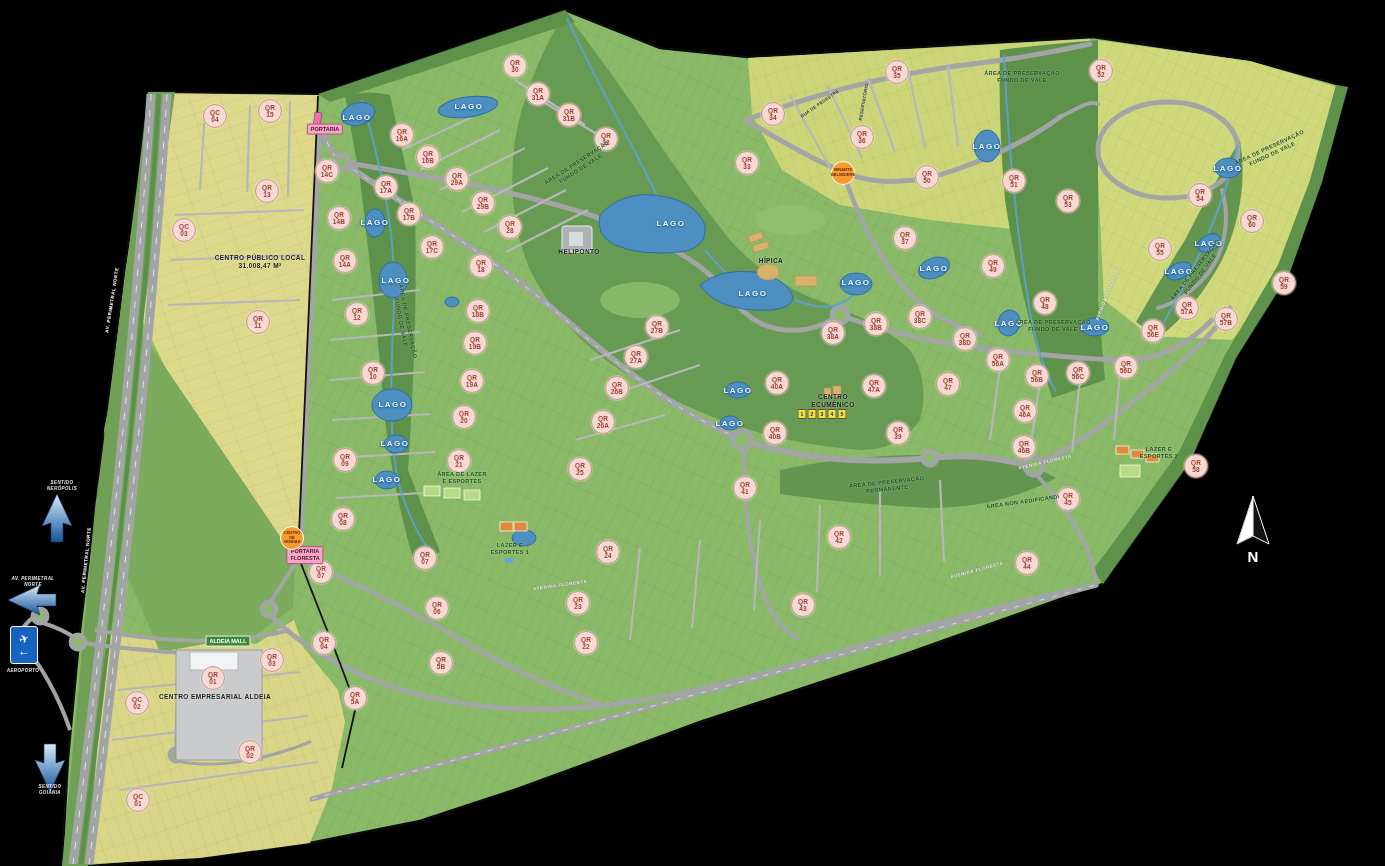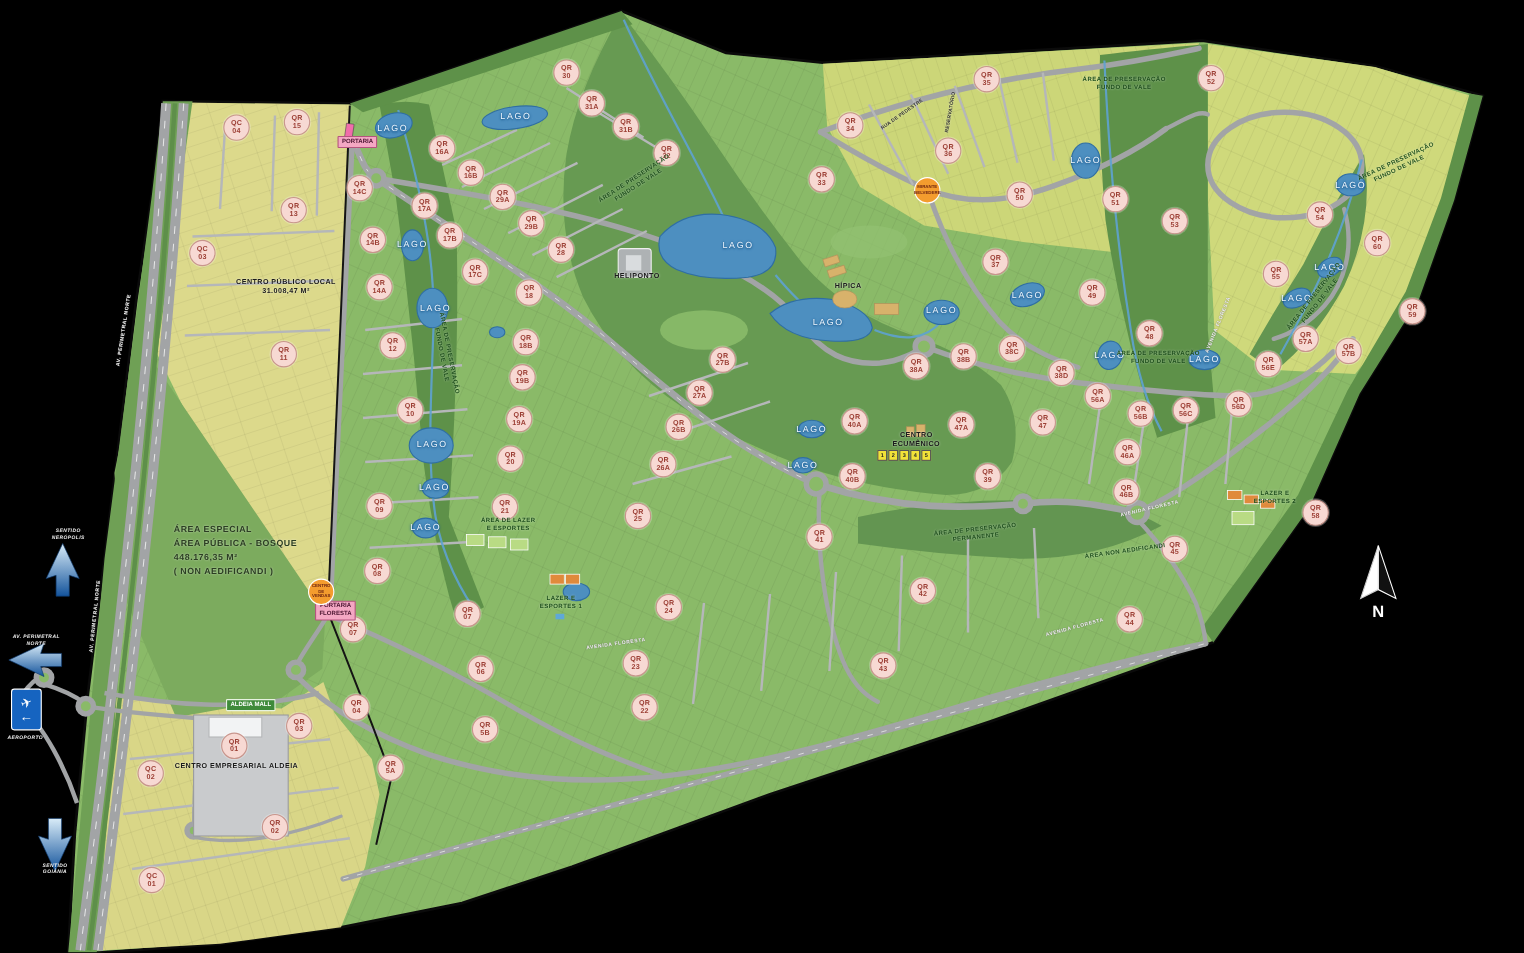--- a/index.html
+++ b/index.html
@@ -6,21 +6,21 @@
   #stage{position:relative;width:1385px;height:866px;background:#000;overflow:hidden;
          font-family:"Liberation Sans",sans-serif;}
   #basemap{position:absolute;left:0;top:0;z-index:0;}
   #labels{position:absolute;left:0;top:0;width:100%;height:100%;z-index:2;}
   .qr{position:absolute;width:22px;height:22px;border-radius:50%;
       background:var(--marker-bg,#f7d9d3);border:1px solid var(--marker-border,#c8958c);
       color:var(--marker-text,#9c3f35);font-weight:700;font-size:6.5px;line-height:1.08;
       display:flex;flex-direction:column;align-items:center;justify-content:center;
       transform:translate(-50%,-50%);text-align:center;letter-spacing:.2px;
       box-shadow:0 0 0 1px rgba(255,255,255,.25);}
-  .lago{position:absolute;transform:translate(-50%,-50%);color:#eef6ff;font-weight:400;
+  .lago{position:absolute;transform:translate(-50%,-50%);color:#eef6ff;font-weight:700;
       font-size:8px;letter-spacing:1.5px;text-shadow:0 0 2px #1c5a8c,0 1px 2px #1c5a8c;}
   .area{position:absolute;transform:translate(-50%,-50%);color:var(--preserve-text,#1e4f1c);
       font-weight:700;font-size:5.5px;line-height:1.3;text-align:center;white-space:pre;
       letter-spacing:.4px;text-shadow:0 0 2px rgba(255,255,255,.55);}
   .area.dark{color:#1b1b1b;font-size:6.5px;text-shadow:0 0 2px rgba(255,255,255,.7);}
   .area.special{color:#2b3d22;font-size:8px;text-align:left;transform:translate(0,-50%);
       letter-spacing:.5px;line-height:1.6;}
   .area.tiny{font-size:4.5px;color:#333;letter-spacing:.2px;}
   .street{position:absolute;transform:translate(-50%,-50%);color:#f5f5f5;font-weight:700;
       font-size:4.5px;letter-spacing:.6px;white-space:nowrap;text-shadow:0 0 1px #555;}
@@ -626,24 +626,20 @@
 ESPORTES 1</div>
       <div class="area preserve" style="left: 1159px; top: 453px;">LAZER E
 ESPORTES 2</div>
       <div class="area dark" style="left: 579px; top: 252px;">HELIPONTO</div>
       <div class="area dark" style="left: 771px; top: 261px;">HÍPICA</div>
       <div class="area dark" style="left: 833px; top: 401px;">CENTRO
 ECUMÊNICO</div>
       <div class="area dark" style="left: 260px; top: 262px;">CENTRO PÚBLICO LOCAL
 31.008,47 M²</div>
       <div class="area dark" style="left: 215px; top: 697px;">CENTRO EMPRESARIAL ALDEIA</div>
-      <div class="area special" style="left: 158px; top: 501px;">ÁREA ESPECIAL
-ÁREA PÚBLICA - BOSQUE
-448.176,35 M²
-( NON AEDIFICANDI )</div>
       <div class="area tiny" style="left: 820px; top: 104px; transform: translate(-50%, -50%) rotate(-35deg);">RUA DE PEDESTRE</div>
       <div class="area tiny" style="left: 864px; top: 102px; transform: translate(-50%, -50%) rotate(-80deg);">RESERVATÓRIO</div>
       <div class="chip green" style="left: 228px; top: 641px;">ALDEIA MALL</div>
       <div class="chip pink" style="left: 325px; top: 129px;">PORTARIA</div>
       <div class="chip pink" style="left: 305px; top: 555px;">PORTARIA
 FLORESTA</div>
       <div class="omark" style="left: 292px; top: 538px;">
         <span>CENTRO DE</span>
         <span>VENDAS</span>
       </div>

